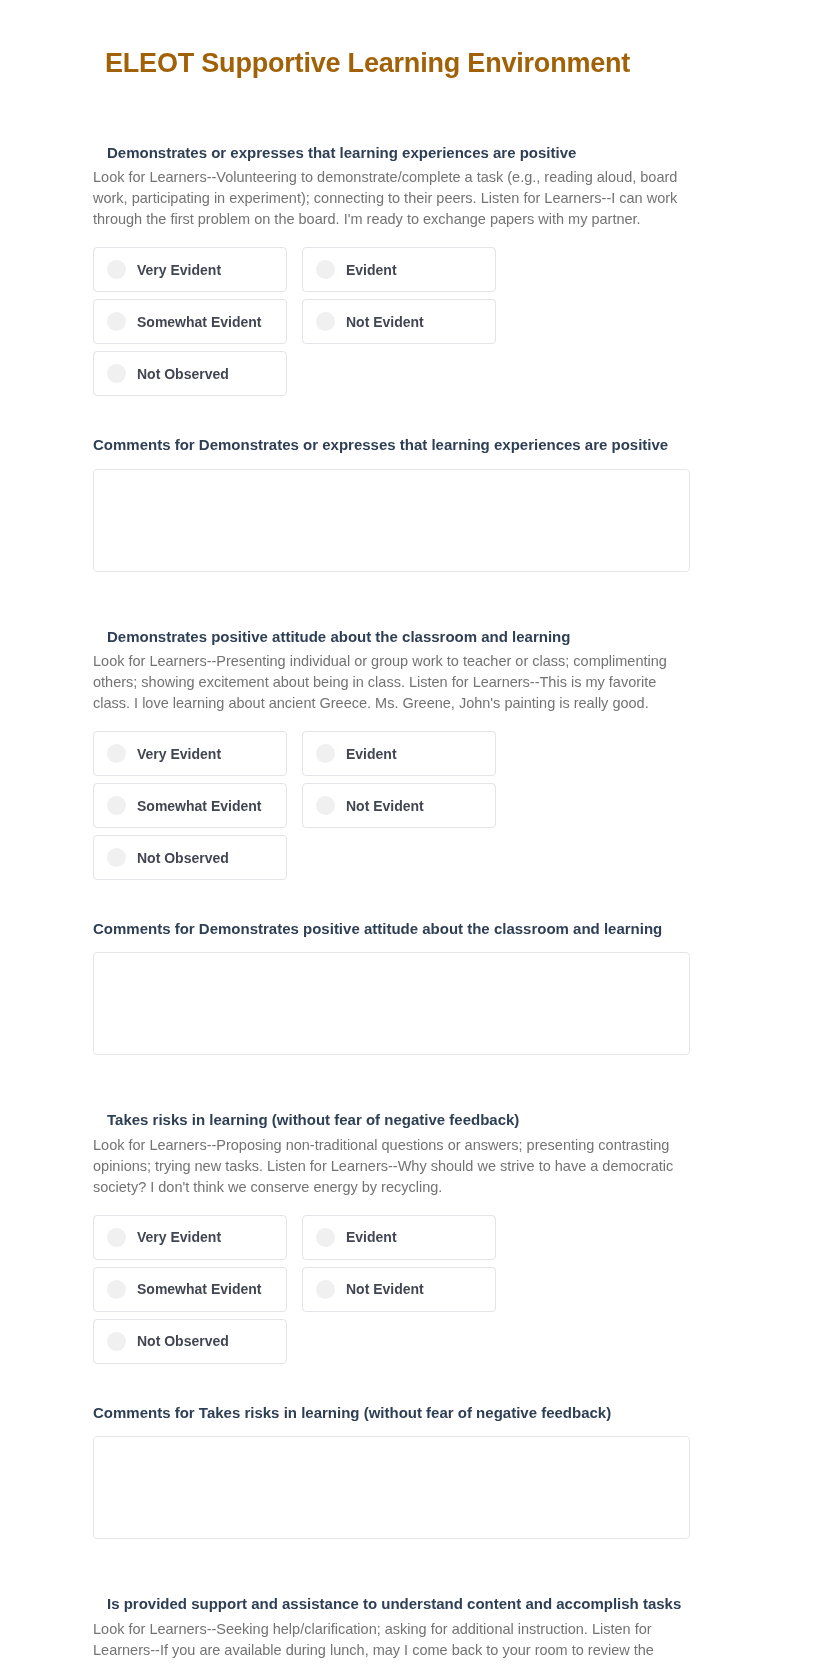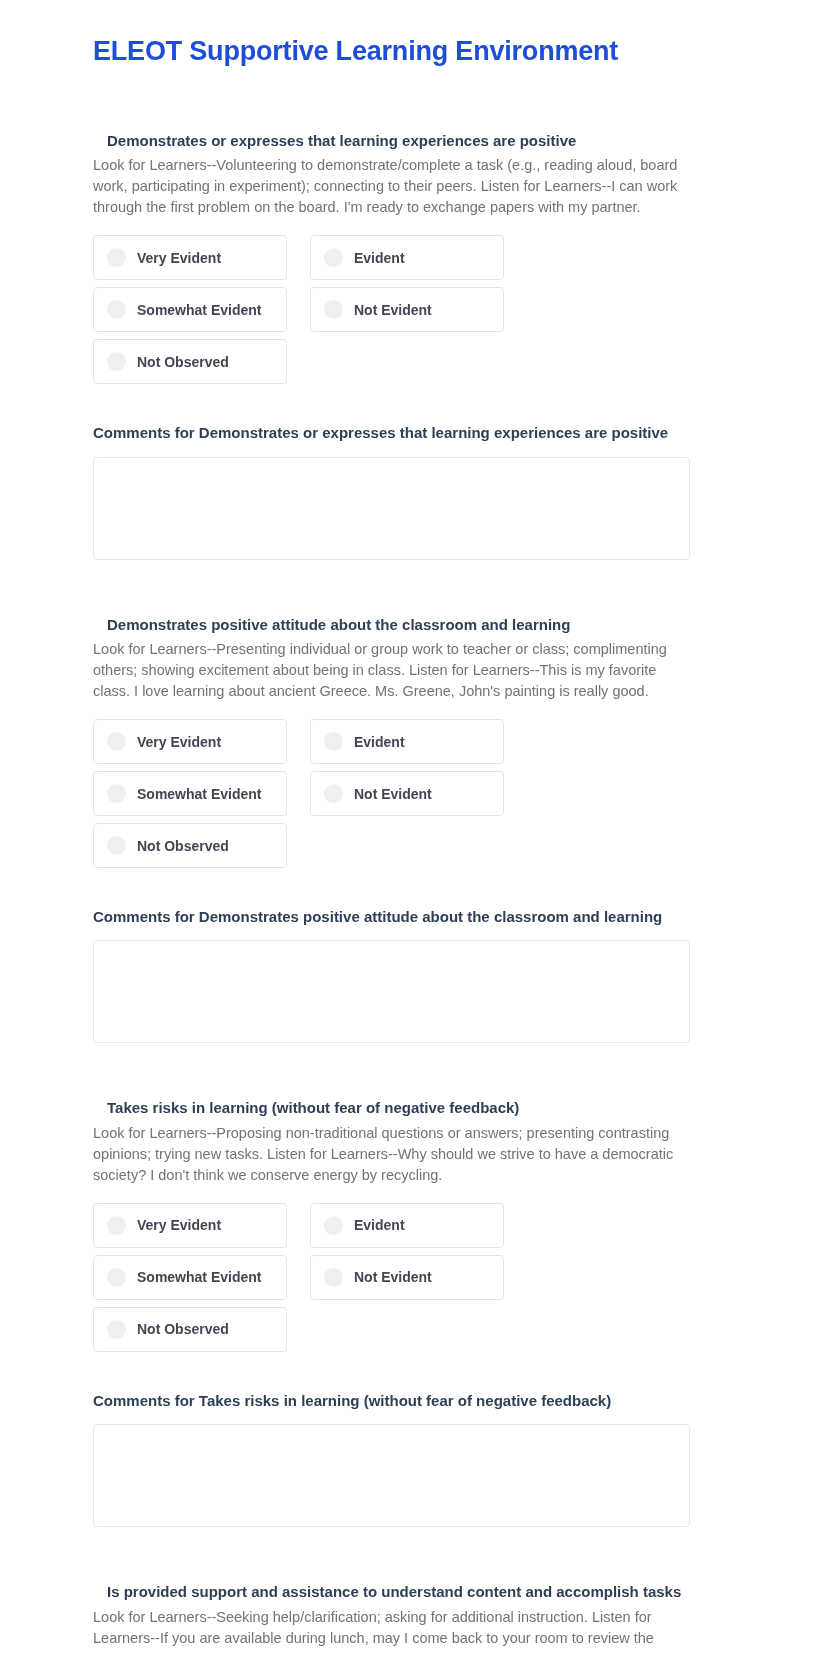--- a/index.html
+++ b/index.html
@@ -21,23 +21,23 @@
     overflow: hidden;
   }
   .content {
     padding: 0 93px;
   }
 
   
   .form-title {
     font-size: 27px;
     font-weight: 700;
-    color: #1d4ed8;
+    color: #a16207;
     letter-spacing: -0.2px;
-    margin: 0;
+    margin: 12px;
     padding-top: 35px;
     line-height: 1.25;
   }
 
   
   .question-block {
     margin-top: 54px;
   }
   .question-block.first {
     margin-top: 61px;
@@ -68,21 +68,21 @@
   }
   .option {
     width: 194px;
     height: 45px;
     border: 1px solid #e2e4e7;
     border-radius: 4px;
     background: #ffffff;
     display: flex;
     align-items: center;
     padding-left: 13px;
-    margin-right: 23px;
+    margin-right: 15px;
     margin-bottom: 7px;
     cursor: pointer;
     user-select: none;
   }
   .option .radio {
     width: 19px;
     height: 19px;
     border-radius: 50%;
     background: #f0f0f1;
     flex: 0 0 auto;

